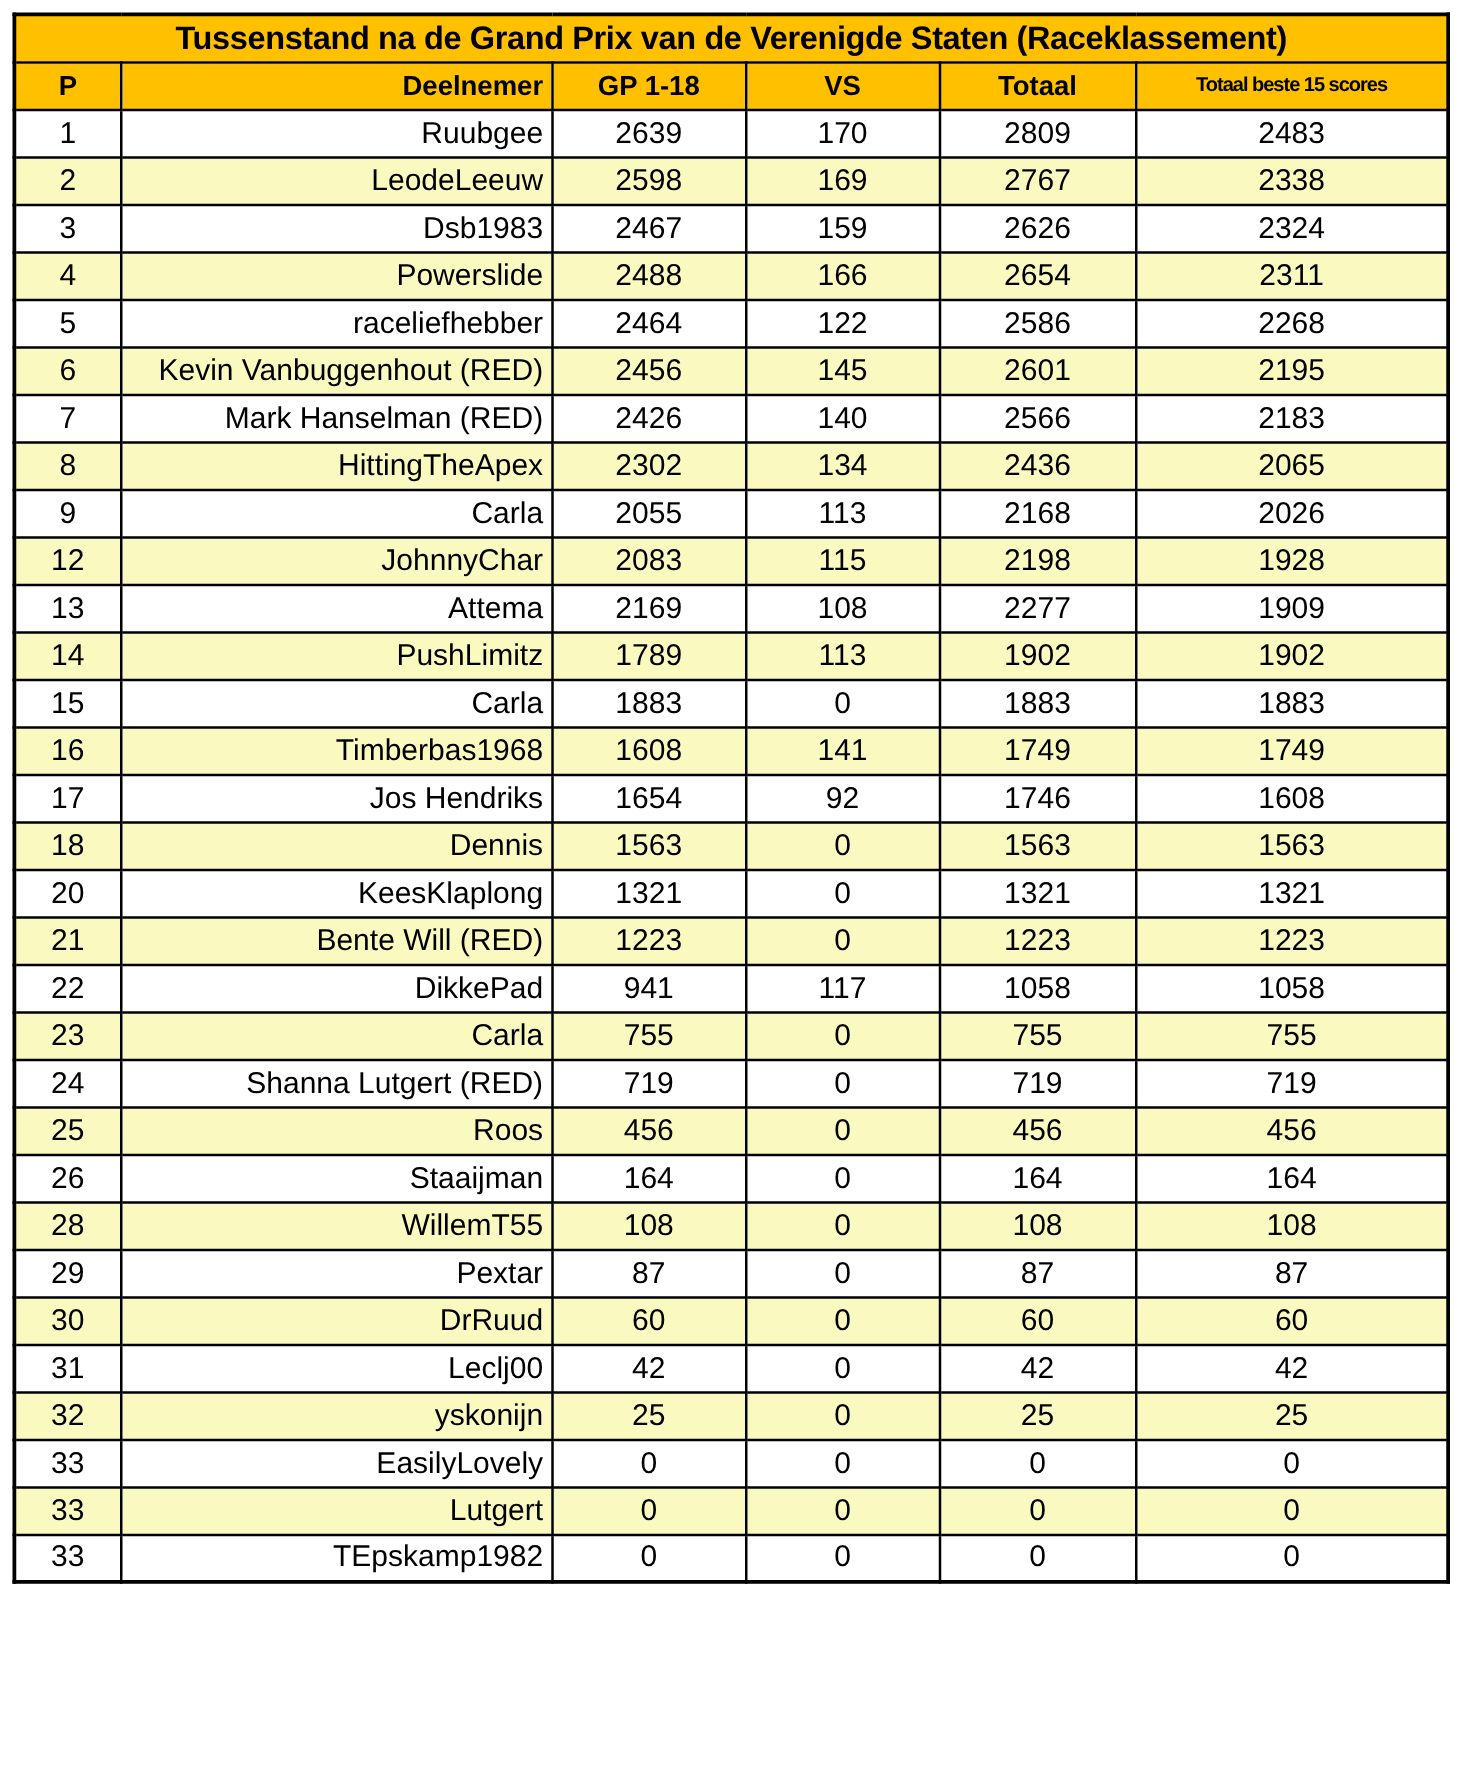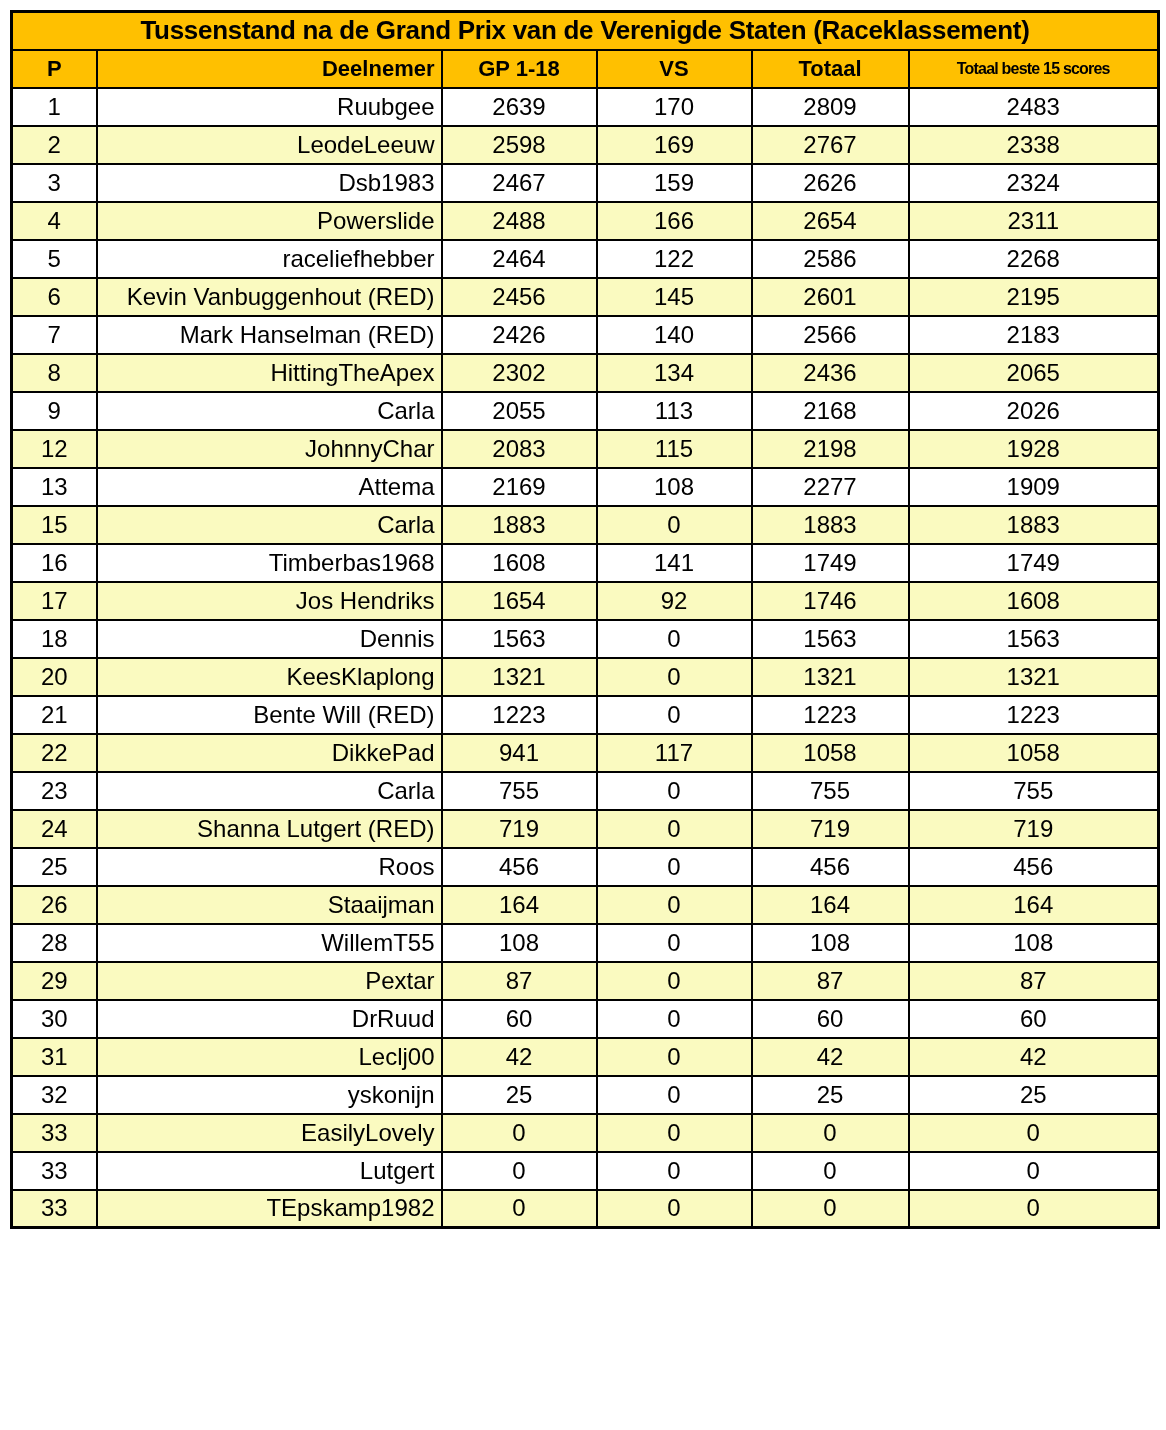--- a/index.html
+++ b/index.html
@@ -175,20 +175,28 @@
         </tr>
         <tr>
           <td class="num">13</td>
           <td class="name">Attema</td>
           <td class="num">2169</td>
           <td class="num">108</td>
           <td class="num">2277</td>
           <td class="num">1909</td>
         </tr>
         <tr>
+          <td class="num">14</td>
+          <td class="name">PushLimitz</td>
+          <td class="num">1789</td>
+          <td class="num">113</td>
+          <td class="num">1902</td>
+          <td class="num">1902</td>
+        </tr>
+        <tr>
           <td class="num">15</td>
           <td class="name">Carla</td>
           <td class="num">1883</td>
           <td class="num">0</td>
           <td class="num">1883</td>
           <td class="num">1883</td>
         </tr>
         <tr>
           <td class="num">16</td>
           <td class="name">Timberbas1968</td>

